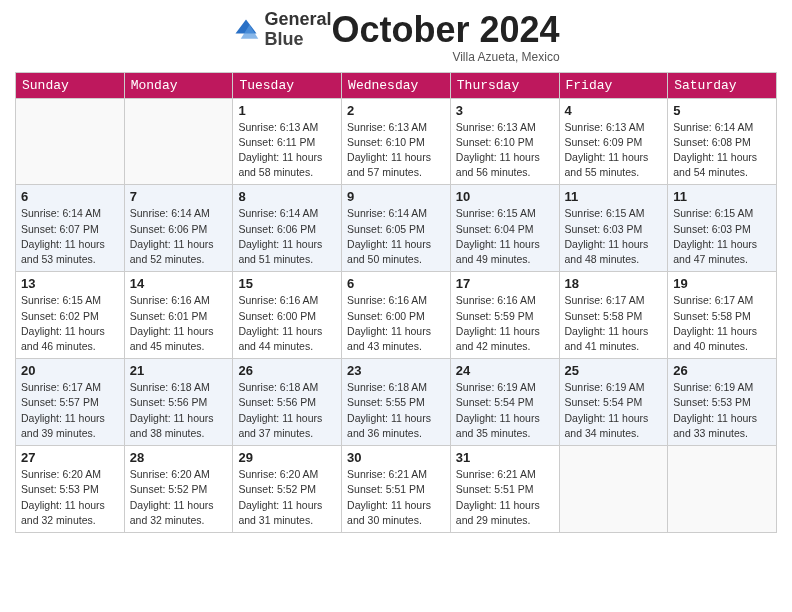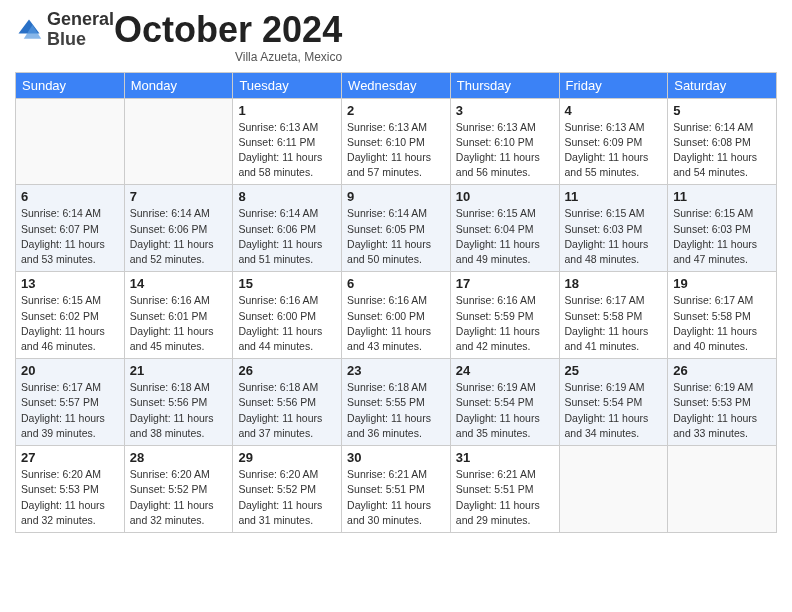--- a/index.html
+++ b/index.html
@@ -11,21 +11,21 @@
       padding: 0;
     }
     .page {
       width: 792px;
       min-height: 612px;
       background: #fff;
       padding: 10px 15px 10px 15px;
     }
     .header {
       display: flex;
-      justify-content: flex-start;
+      justify-content: center;
       align-items: flex-start;
       margin-bottom: 8px;
     }
     .logo {
       display: flex;
       align-items: center;
       gap: 4px;
     }
     .logo-text {
       display: flex;
@@ -58,27 +58,28 @@
     .title-location {
       font-size: 12px;
       color: #555;
     }
     .calendar {
       width: 100%;
       border-collapse: collapse;
       font-size: 11px;
     }
     .calendar th {
-      background-color: #3b82f6;
+      background-color: #be185d;
       color: #fff;
       text-align: left;
       padding: 5px 6px;
       font-size: 13px;
       font-weight: normal;
       border: 1px solid #ccc;
+      font-family: Liberation Mono, monospace;
     }
     .calendar td {
       vertical-align: top;
       border: 1px solid #ccc;
       padding: 4px 5px;
       width: 14.28%;
       height: 80px;
       background: #fff;
     }
     .calendar td.empty {

